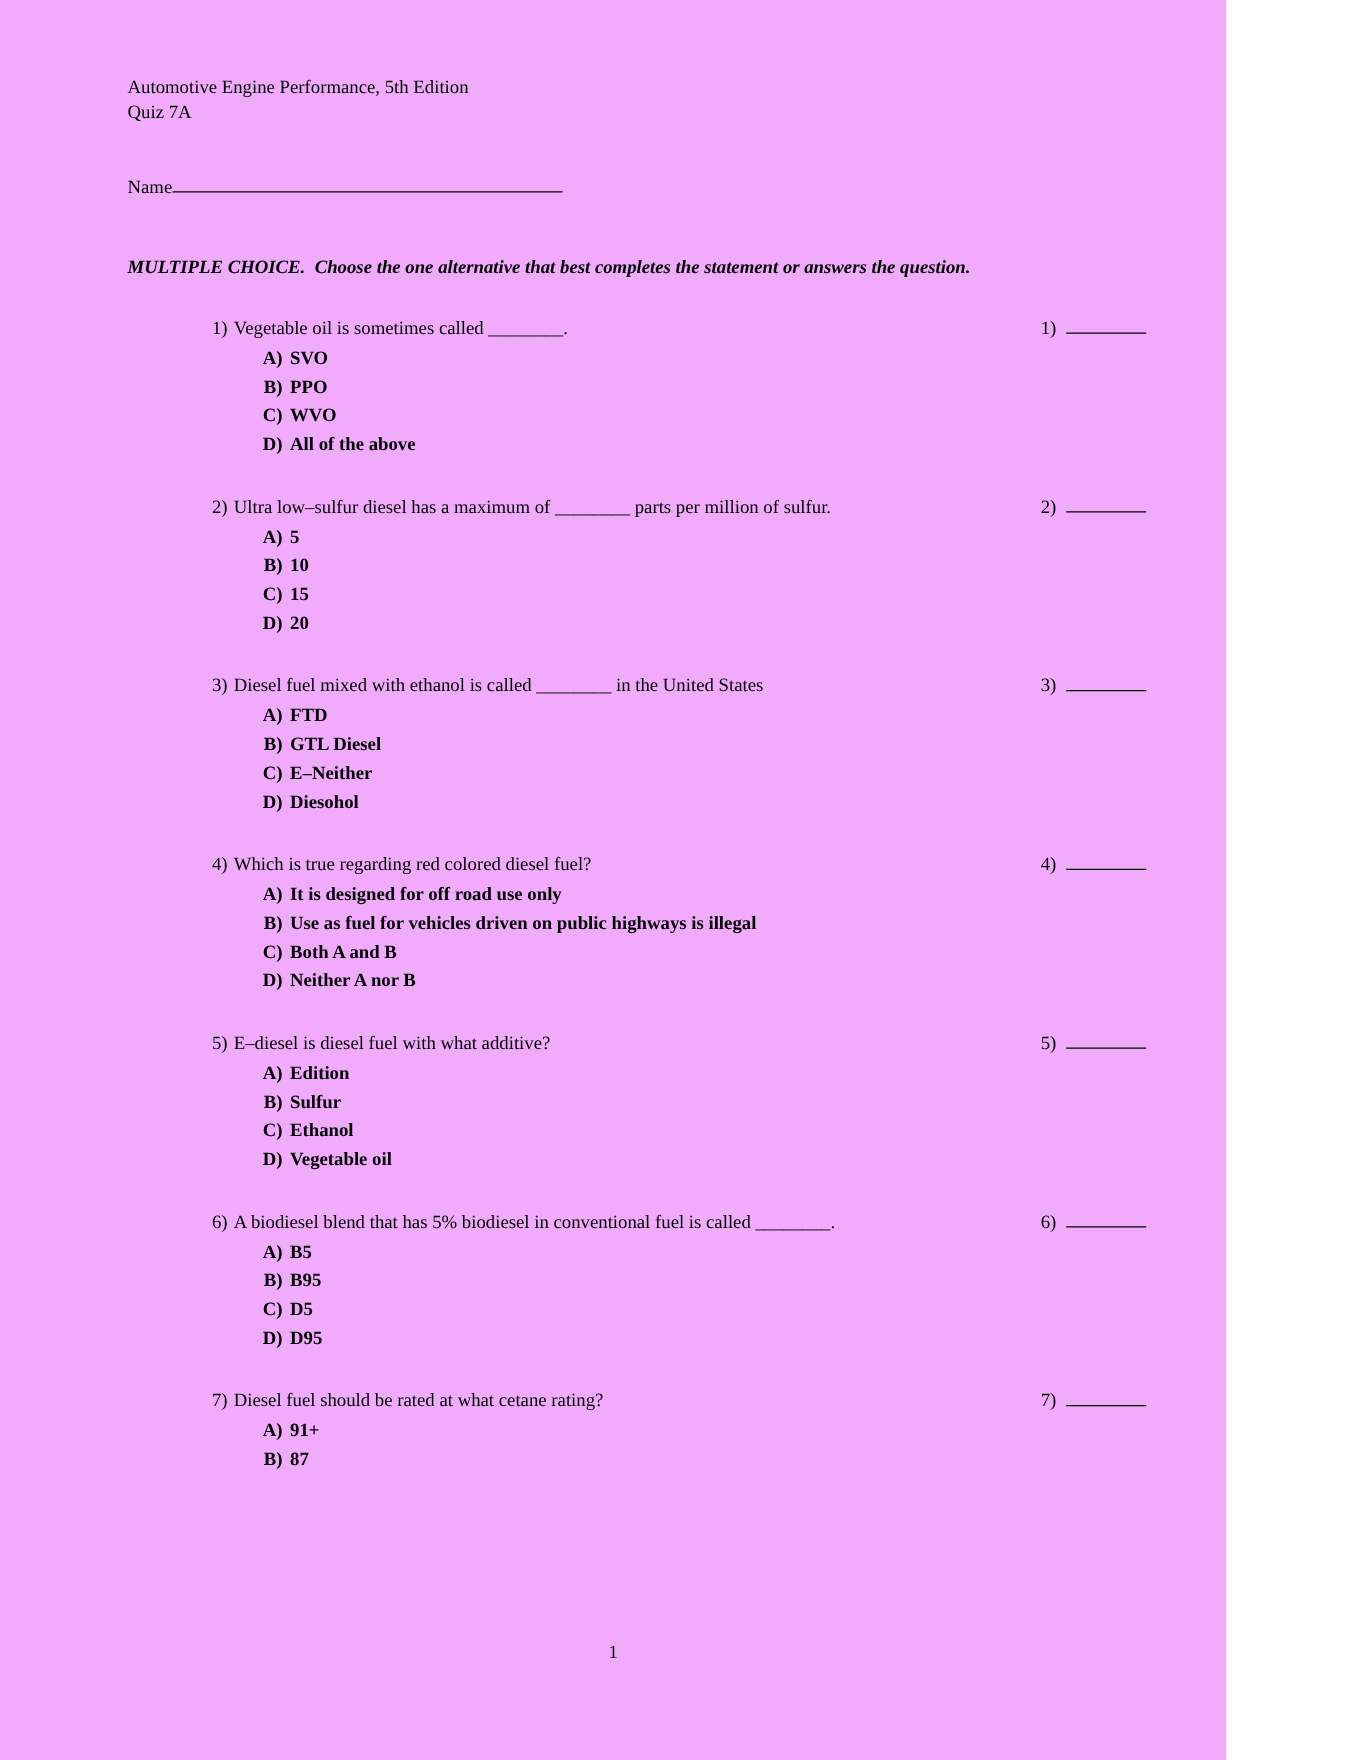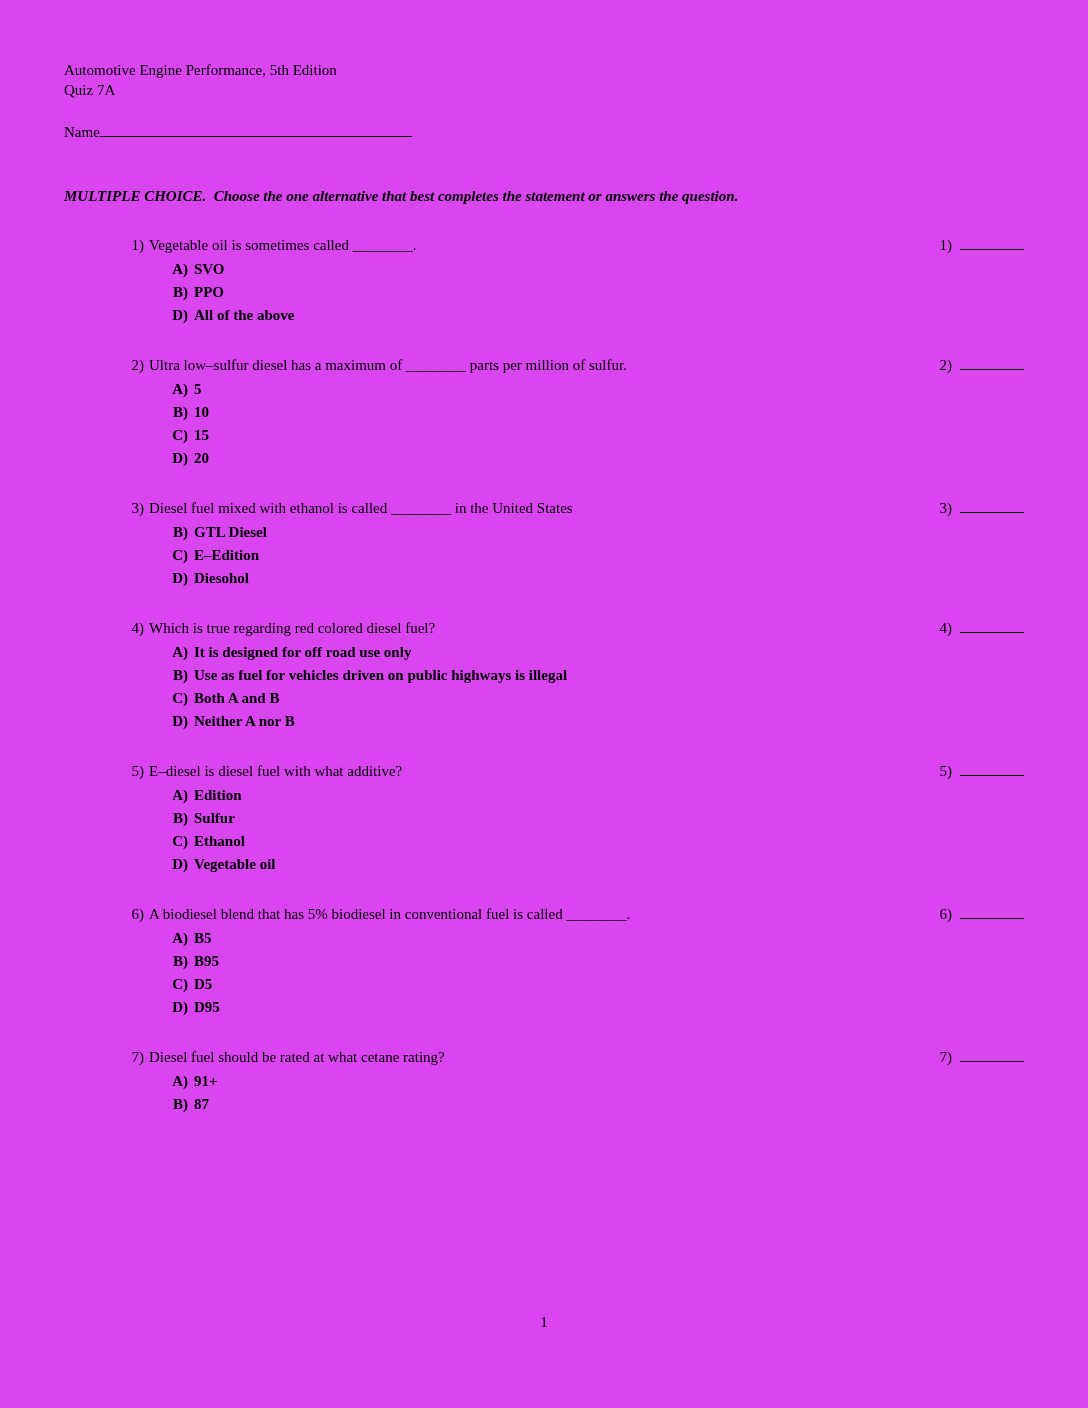--- a/index.html
+++ b/index.html
@@ -3,30 +3,30 @@
 <meta charset="utf-8">
 <style>
   * { margin: 0; padding: 0; box-sizing: border-box; }
   html, body { background: #ffffff; }
   body {
     font-family: "Liberation Serif", "DejaVu Serif", serif;
     color: #000000;
   }
   .page {
     position: relative;
-    width: 1088px;
+    width: 981px;
     height: 1408px;
-    background: #d946ef;
-    padding: 60px 64px 0 64px;
+    background: #f0abfc;
+    padding: 60px 64px 0 102px;
     font-size: 15px;
     line-height: 20px;
   }
   .header div { line-height: 20px; }
   .name-row {
-    margin-top: 22px;
+    margin-top: 40px;
     line-height: 20px;
   }
   .name-line {
     display: inline-block;
     width: 312px;
     height: 13px;
     border-bottom: 1px solid #000;
     vertical-align: baseline;
   }
   .section-heading {
@@ -120,20 +120,23 @@
         </div>
       </div>
       <div class="options">
         <div class="option">
           <span class="opt-label">A)</span><span class="opt-text">SVO</span>
         </div>
         <div class="option">
           <span class="opt-label">B)</span><span class="opt-text">PPO</span>
         </div>
         <div class="option">
+          <span class="opt-label">C)</span><span class="opt-text">WVO</span>
+        </div>
+        <div class="option">
           <span class="opt-label">D)</span><span class="opt-text">All of the above</span>
         </div>
       </div>
     </div>
 
     <div class="question">
       <div class="q-row">
         <div class="q-left">
           <span class="q-num">2)</span><span class="q-text">Ultra low–sulfur diesel has a maximum of ________ parts per million of sulfur.</span>
         </div>
@@ -161,24 +164,27 @@
       <div class="q-row">
         <div class="q-left">
           <span class="q-num">3)</span><span class="q-text">Diesel fuel mixed with ethanol is called ________ in the United States</span>
         </div>
         <div class="q-ans">
           <span class="ans-num">3)</span><span class="ans-blank"></span>
         </div>
       </div>
       <div class="options">
         <div class="option">
+          <span class="opt-label">A)</span><span class="opt-text">FTD</span>
+        </div>
+        <div class="option">
           <span class="opt-label">B)</span><span class="opt-text">GTL Diesel</span>
         </div>
         <div class="option">
-          <span class="opt-label">C)</span><span class="opt-text">E–Edition</span>
+          <span class="opt-label">C)</span><span class="opt-text">E–Neither</span>
         </div>
         <div class="option">
           <span class="opt-label">D)</span><span class="opt-text">Diesohol</span>
         </div>
       </div>
     </div>
 
     <div class="question">
       <div class="q-row">
         <div class="q-left">

